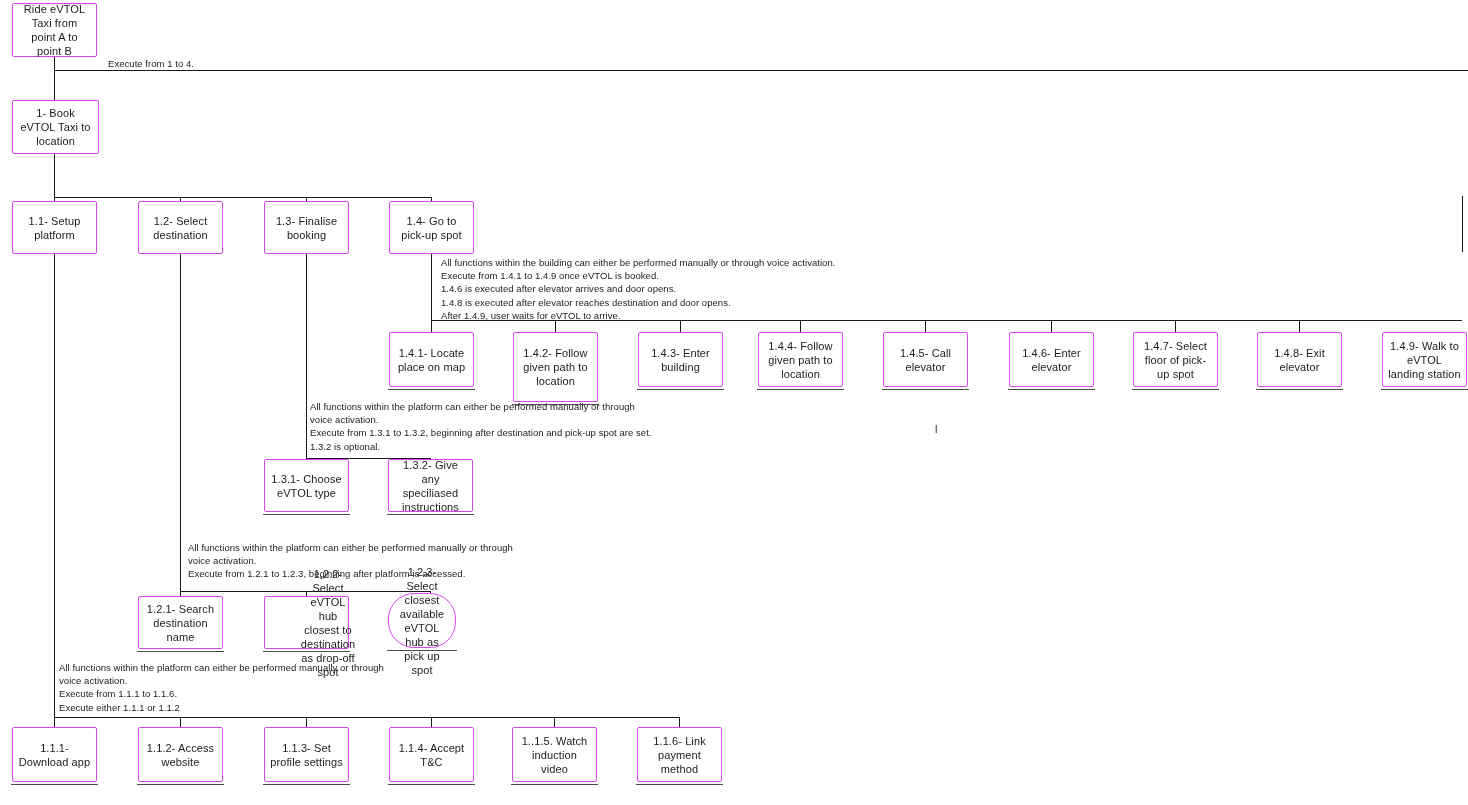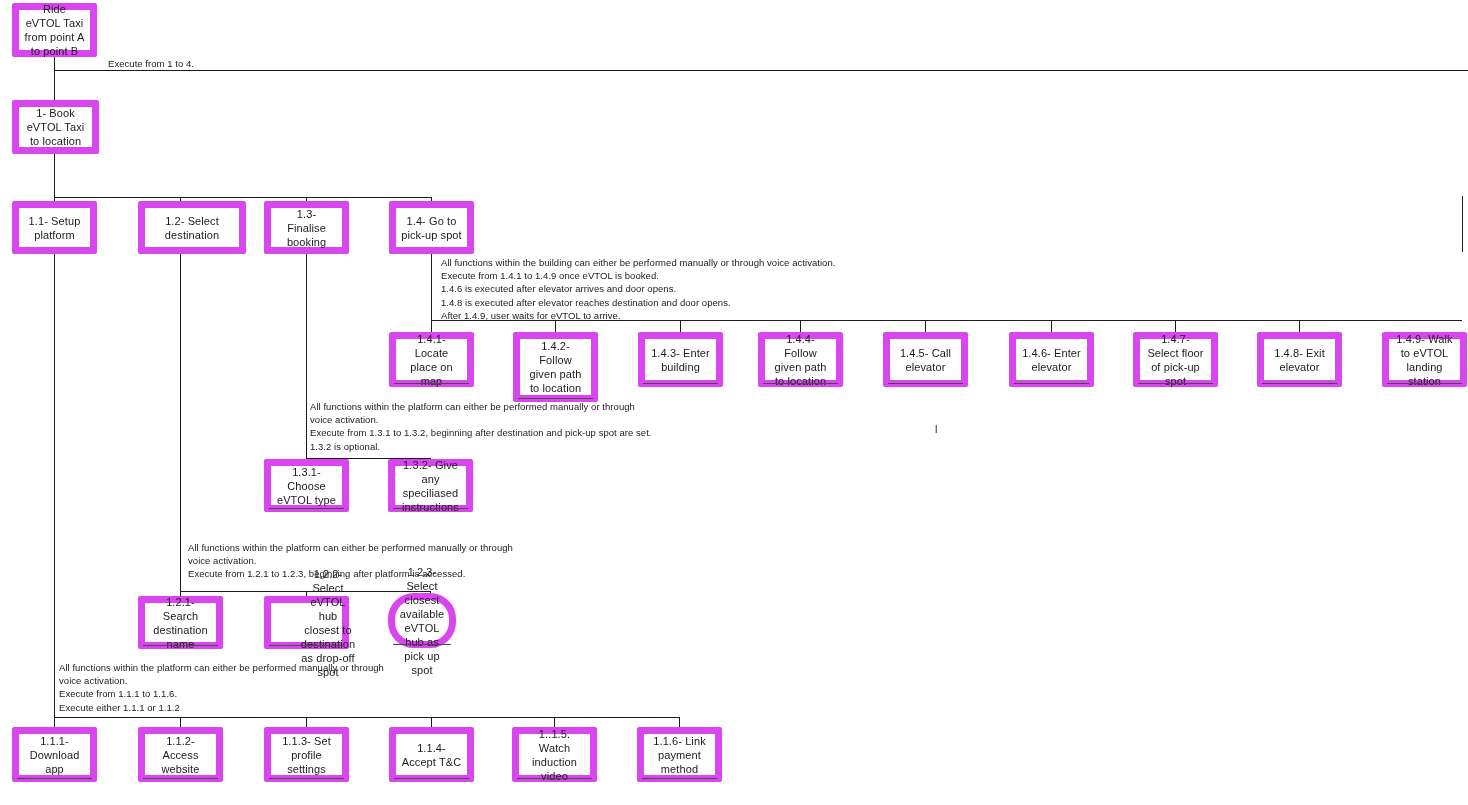--- a/index.html
+++ b/index.html
@@ -11,21 +11,21 @@
     overflow:hidden;
     position:relative;
   }
   #canvas{position:absolute;left:0;top:0;width:1468px;height:805px;}
 
   
   .node{
     position:absolute;
     box-sizing:border-box;
     background:#ffffff;
-    border:7px solid #d946ef;
+    border:1px solid #d946ef;
     border-radius:2px;
     display:flex;
     align-items:center;
     justify-content:center;
     text-align:center;
     color:#1b1b1b;
     font-size:11px;
     line-height:14px;
     letter-spacing:0.1px;
     padding:2px 5px;
@@ -118,21 +118,21 @@
     <span class="lbl">Ride eVTOL Taxi from point A to point B</span>
   </div>
 
   <div class="node" style="left:12px;top:100px;width:87px;height:54px;">
     <span class="lbl">1- Book eVTOL Taxi to location</span>
   </div>
 
   <div class="node" style="left:12px;top:201px;width:85px;height:53px;">
     <span class="lbl">1.1- Setup platform</span>
   </div>
-  <div class="node" style="left:138px;top:201px;width:108px;height:53px;">
+  <div class="node" style="left:138px;top:201px;width:85px;height:53px;">
     <span class="lbl">1.2- Select destination</span>
   </div>
   <div class="node" style="left:264px;top:201px;width:85px;height:53px;">
     <span class="lbl">1.3- Finalise booking</span>
   </div>
   <div class="node" style="left:389px;top:201px;width:85px;height:53px;">
     <span class="lbl">1.4- Go to pick-up spot</span>
   </div>
 
   <div class="node leaf" style="left:389px;top:332px;width:85px;height:55px;">

